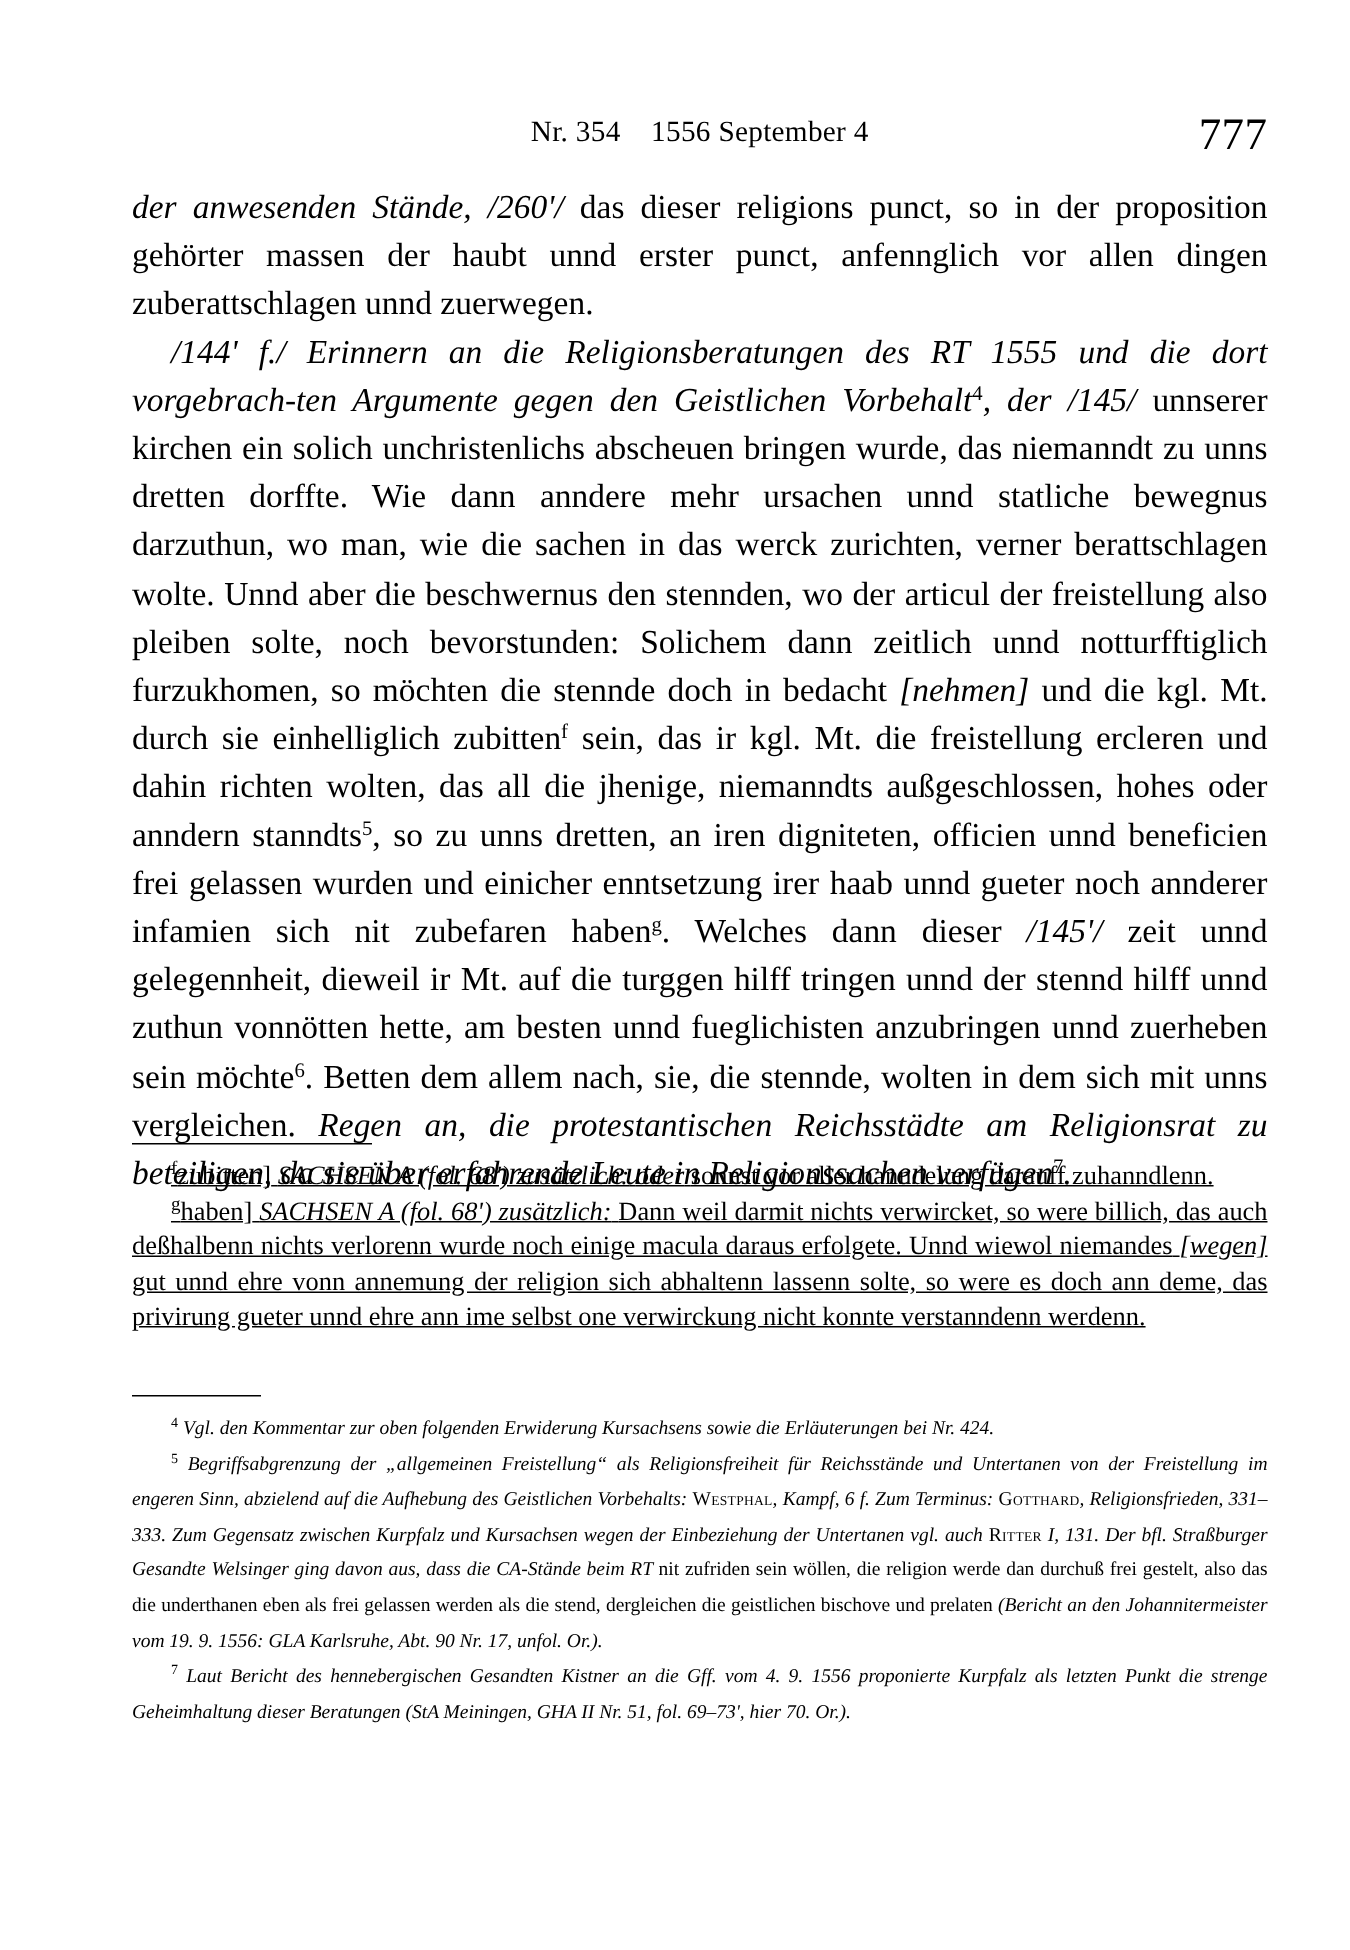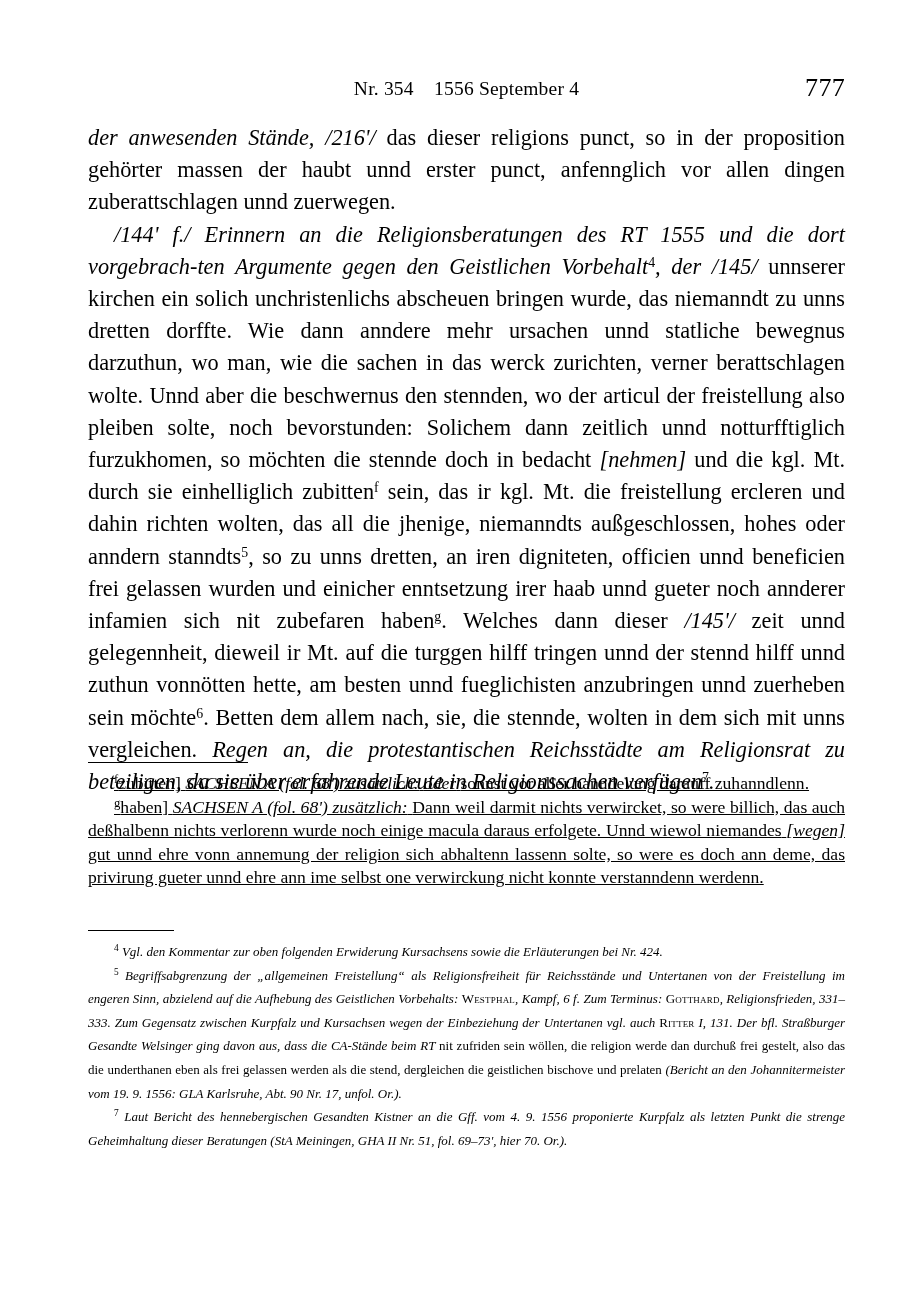--- a/index.html
+++ b/index.html
@@ -39,21 +39,21 @@
     width: 757px;
     text-align: center;
     font-size: 19.5px;
     letter-spacing: 0.2px;
     white-space: pre;
   }
   .runhead-folio {
     position: absolute;
     right: 0;
     top: -5px;
-    font-size: 26px;
+    font-size: 30px;
     letter-spacing: 0.3px;
   }
 
   
   .body-block {
     position: absolute;
     left: 88px;
     top: 122px;
     width: 757px;
     font-size: 22.3px;
@@ -139,21 +139,21 @@
 
 <div class="page">
 
   <div class="runhead">
     <div class="runhead-center">Nr. 354    1556 September 4</div>
     <div class="runhead-folio">777</div>
   </div>
 
   <div class="body-block">
 
-    <p><i>der anwesenden Stände,</i> <i>/216'/</i> <span>das dieser religions punct, so in der proposition gehörter massen der haubt unnd erster punct, anfennglich vor allen dingen zuberattschlagen unnd zuerwegen.</span></p>
+    <p><i>der anwesenden Stände,</i> <i>/260'/</i> <span>das dieser religions punct, so in der proposition gehörter massen der haubt unnd erster punct, anfennglich vor allen dingen zuberattschlagen unnd zuerwegen.</span></p>
 
     <p class="indent"><i>/144' f./ Erinnern an die Religionsberatungen des RT 1555 und die dort vorgebrach-ten Argumente gegen den Geistlichen Vorbehalt</i><sup>4</sup><i>, der</i> <i>/145/</i> <span>unnserer kirchen ein solich unchristenlichs abscheuen bringen wurde, das niemanndt zu unns dretten dorffte. Wie dann anndere mehr ursachen unnd statliche bewegnus darzuthun, wo man, wie die sachen in das werck zurichten, verner berattschlagen wolte. Unnd aber die beschwernus den stennden, wo der articul der freistellung also pleiben solte, noch bevorstunden: Solichem dann zeitlich unnd notturfftiglich furzukhomen, so möchten die stennde doch in bedacht</span> <i>[nehmen]</i> <span>und die kgl. Mt. durch sie einhelliglich zubitten</span><sup class="roman">f</sup> <span>sein, das ir kgl. Mt. die freistellung ercleren und dahin richten wolten, das all die jhenige, niemanndts außgeschlossen, hohes oder anndern stanndts</span><sup>5</sup><span>, so zu unns dretten, an iren digniteten, officien unnd beneficien frei gelassen wurden und einicher enntsetzung irer haab unnd gueter noch annderer infamien sich nit zubefaren haben</span><sup class="roman">g</sup><span>. Welches dann dieser</span> <i>/145'/</i> <span>zeit unnd gelegennheit, dieweil ir Mt. auf die turggen hilff tringen unnd der stennd hilff unnd zuthun vonnötten hette, am besten unnd fueglichisten anzubringen unnd zuerheben sein möchte</span><sup>6</sup><span>. Betten dem allem nach, sie, die stennde, wolten in dem sich mit unns vergleichen.</span> <i>Regen an, die protestantischen Reichsstädte am Religionsrat zu beteiligen, da sie über erfahrende Leute in Religionssachen verfügen</i><sup>7</sup><i>.</i></p>
   </div>
 
   <div class="fn-rule" id="rule-letters"></div>
 
   <div class="fn-letters">
     <p><span class="fn-mark">f</span><span>zubitten]</span> <i>SACHSEN A (fol. 68') zusätzlich:</i> <i>oder</i> <span>sonnst vor aller hanndelung darauff zuhanndlenn.</span></p>
 
     <p><span class="fn-mark">g</span><span>haben]</span> <i>SACHSEN A (fol. 68') zusätzlich:</i> <span>Dann weil darmit nichts verwircket, so were billich, das auch deßhalbenn nichts verlorenn wurde noch einige macula daraus erfolgete. Unnd wiewol niemandes</span> <i>[wegen]</i> <span>gut unnd ehre vonn annemung der religion sich abhaltenn lassenn solte, so were es doch ann deme, das privirung gueter unnd ehre ann ime selbst one verwirckung nicht konnte verstanndenn werdenn.</span></p>

